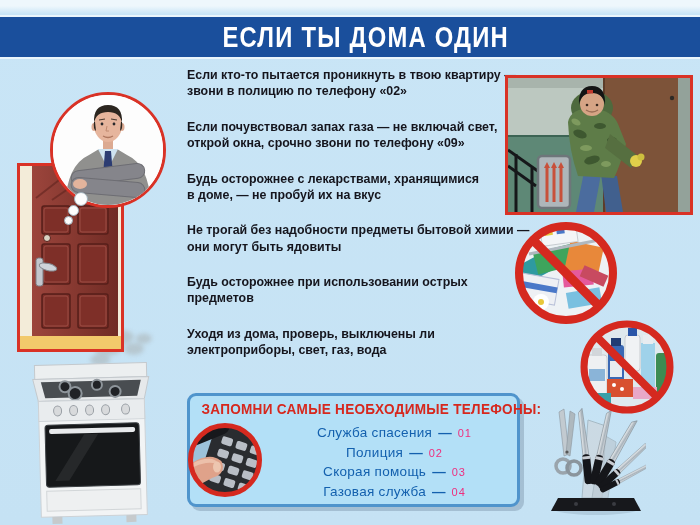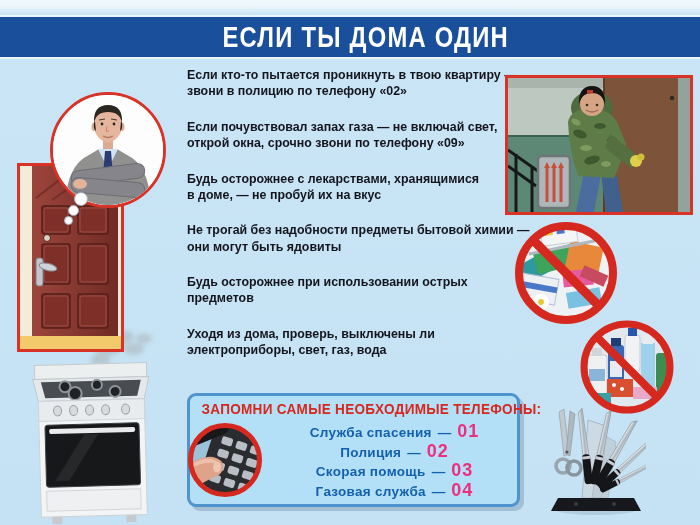--- a/index.html
+++ b/index.html
@@ -44,23 +44,23 @@
     position:absolute;left:187px;top:393px;width:333px;height:114px;box-sizing:border-box;
     background:#b3e0f7;border:3px solid #4f94cc;border-radius:9px;
     box-shadow:4px 4px 0 rgba(104,126,150,.35);z-index:2;
   }
   .ph-title{
     margin-top:5px;text-align:center;color:#d6281e;font-weight:bold;font-size:14.6px;
     transform:scaleX(.93);white-space:nowrap;letter-spacing:.3px;
   }
   .ph-rows{position:absolute;left:86px;top:26px;right:4px;text-align:center;}
   .ph-row{height:19.5px;line-height:19.5px;white-space:nowrap;}
-  .ph-label{color:#1360ae;font-weight:bold;font-size:13.5px;letter-spacing:.3px;}
+  .ph-label{color:#1360ae;font-weight:normal;font-size:13.5px;letter-spacing:.3px;}
   .ph-sep{color:#1360ae;font-weight:bold;font-size:13.5px;margin:0 6px;}
-  .ph-num{color:#ee2f7e;font-weight:bold;font-size:18px;letter-spacing:1px;}
+  .ph-num{color:#ee2f7e;font-weight:normal;font-size:11px;letter-spacing:1px;}
   .phone-circle{position:absolute;left:186px;top:421px;width:78px;height:78px;z-index:4;}
 </style>
 </head>
 <body>
 
 <div class="poster">
 
   <div class="banner">
     <h1>ЕСЛИ ТЫ ДОМА ОДИН</h1>
   </div>

